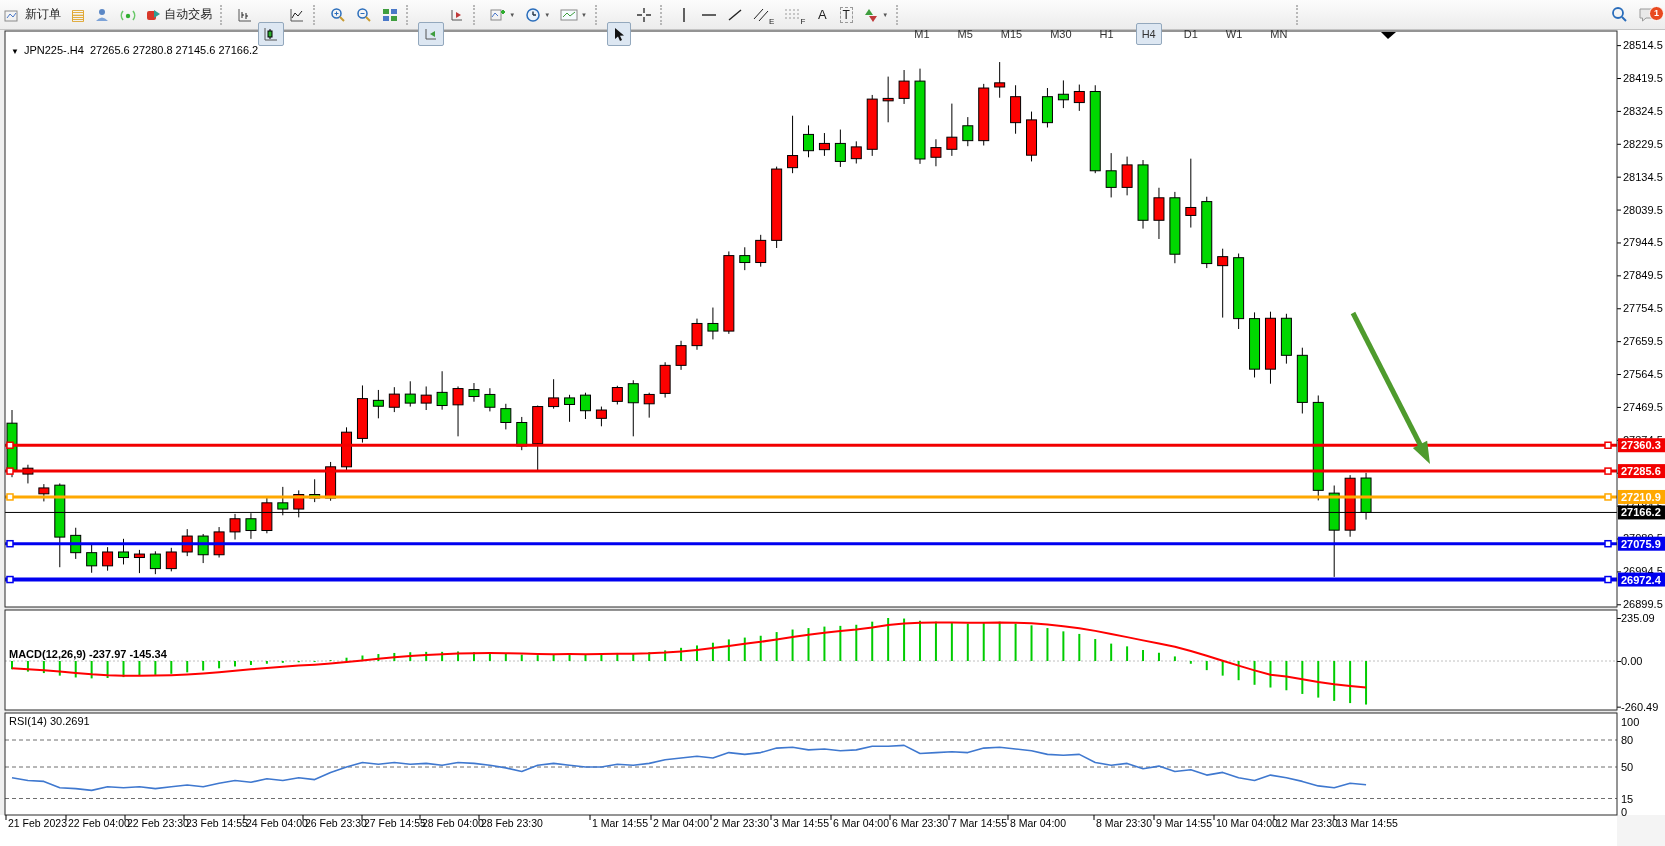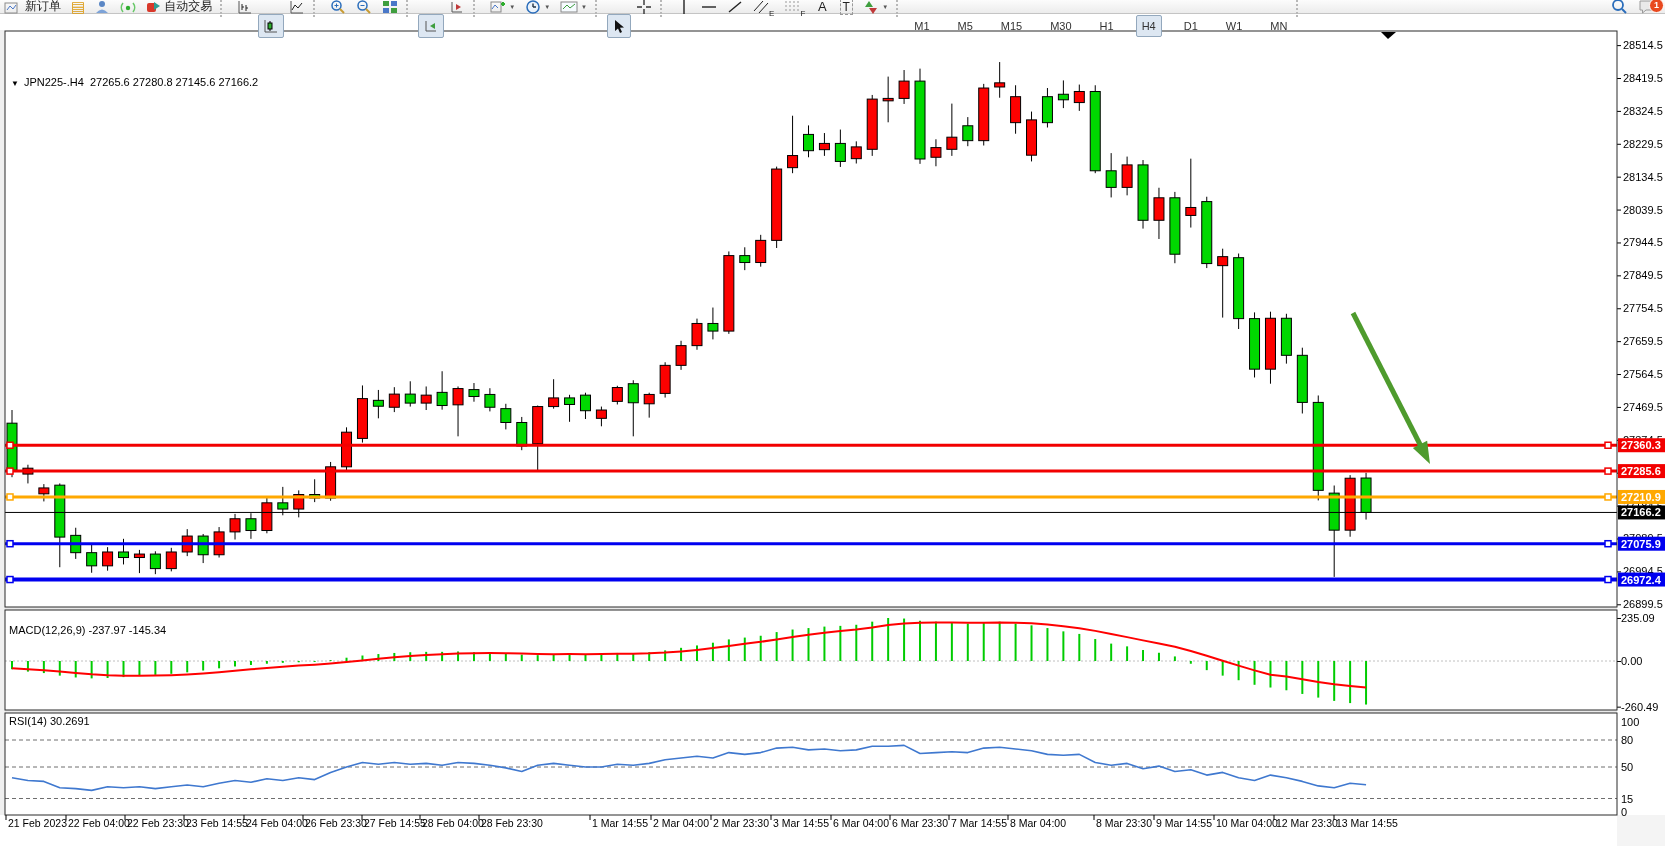--- a/index.html
+++ b/index.html
@@ -1,39 +1,39 @@
 <!DOCTYPE html>
 <html><head>
 <meta charset="utf-8">
 <style>
   html,body{margin:0;padding:0;}
   body{width:1665px;height:846px;position:relative;background:#fff;overflow:hidden;
        font-family:"Liberation Sans","DejaVu Sans",sans-serif;}
   
-  .toolbar{position:absolute;top:0;left:0;width:1665px;height:14px;box-sizing:border-box;
+  .toolbar{position:absolute;top:0;left:0;width:1665px;height:30px;box-sizing:border-box;
     background:linear-gradient(#fcfcfc,#ececec);border-bottom:1px solid #c4c4c4;
     display:flex;align-items:center;padding:0 4px;z-index:10;}
   .grp{display:flex;align-items:flex-end;gap:16px;}
   .grip{width:7px;height:20px;margin:0 3px;border-left:2px dotted #b8b8b8;}
   .tb-btn{height:24px;min-width:24px;box-sizing:border-box;display:flex;align-items:center;
     justify-content:center;gap:3px;border:1px solid transparent;border-radius:2px;
     padding:0 4px;font-size:12px;color:#222;cursor:default;}
   .tb-btn.active{border-color:#93a8bd;background:#dde7f2;margin-top:39px;}
   .caret{font-size:6px;color:#555;line-height:1;}
   .tf-btn{font-size:11px;color:#333;padding:0 5px;height:22px;}
   .spacer{flex:1;}
   .badge{position:absolute;top:2px;right:-4px;background:#e8491f;color:#fff;font-size:9px;
     font-weight:bold;border-radius:50%;width:13px;height:13px;display:flex;align-items:center;
     justify-content:center;border:1px solid #fff;}
   .chat-wrap{position:relative;}
   
   .ov{position:absolute;font-size:11px;color:#000;z-index:5;white-space:pre;}
-  #chart-title{left:11px;top:52px;margin-top:24px;}
+  #chart-title{left:11px;top:20px;margin-top:24px;}
   #chart-title .tri{font-size:8px;margin-right:5px;}
-  #macd-label{left:9px;top:624px;}
+  #macd-label{left:9px;top:648px;font-weight:bold;}
   #rsi-label{left:9px;top:715px;text-align:right;}
   svg#chart{position:absolute;left:0;top:0;z-index:1;}
   .icon-svg{display:block;}
 </style>
 </head>
 <body>
 
 <div class="toolbar">
   <span style="margin-right:2px">
     <svg class="icon-svg" width="14" height="14">

